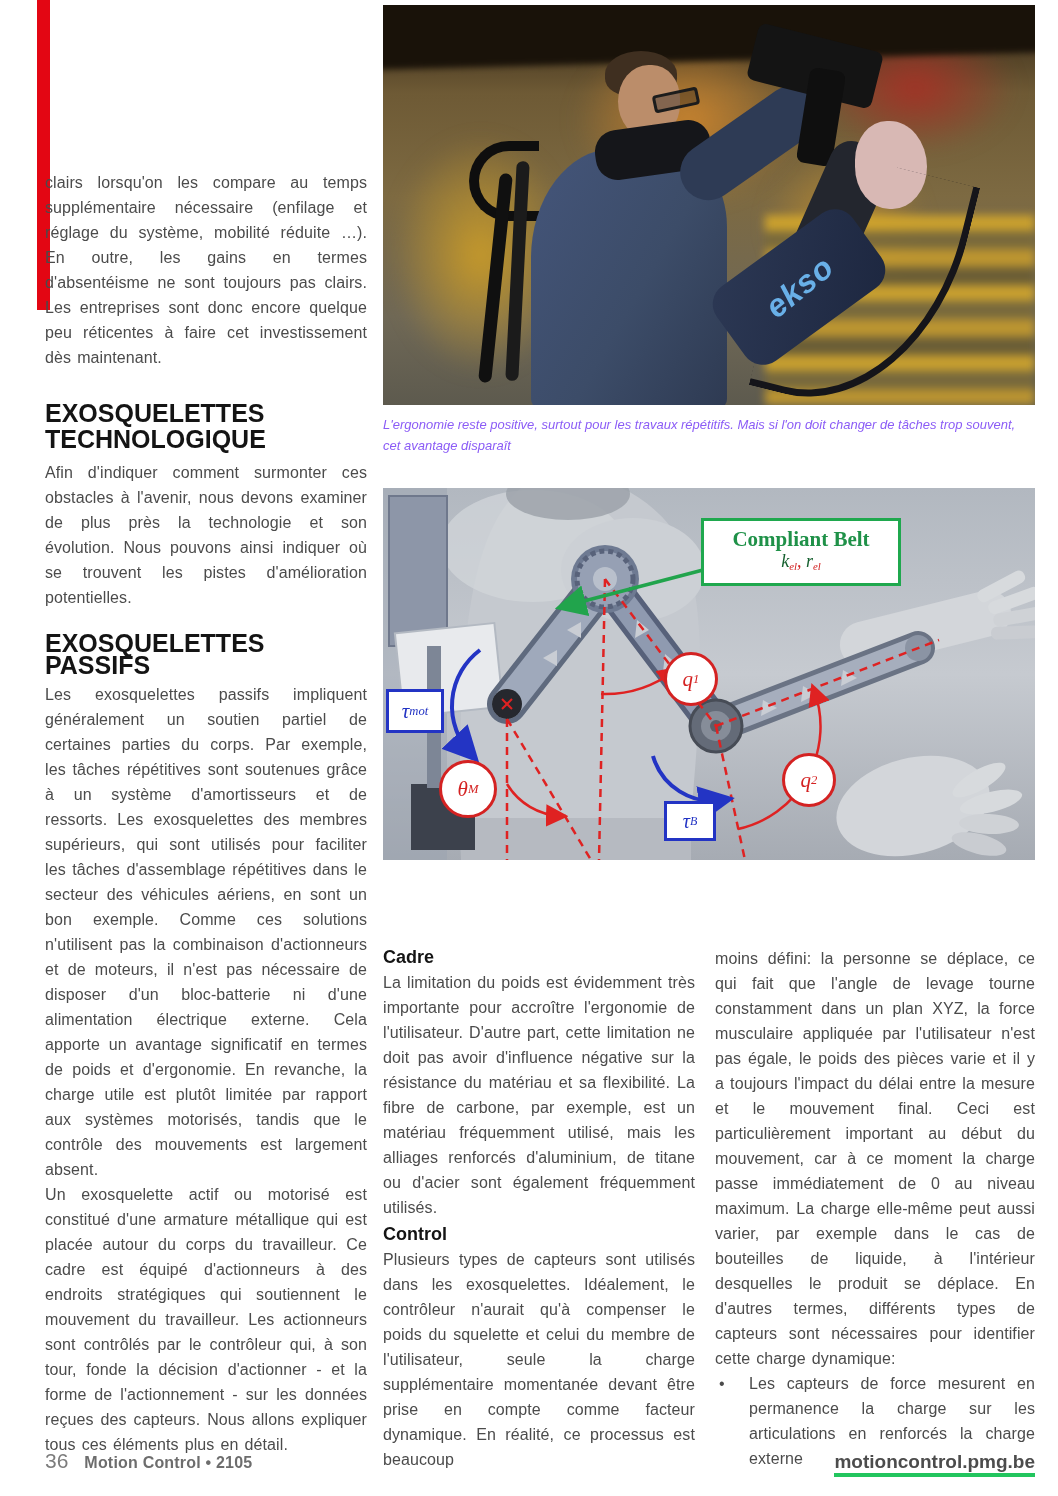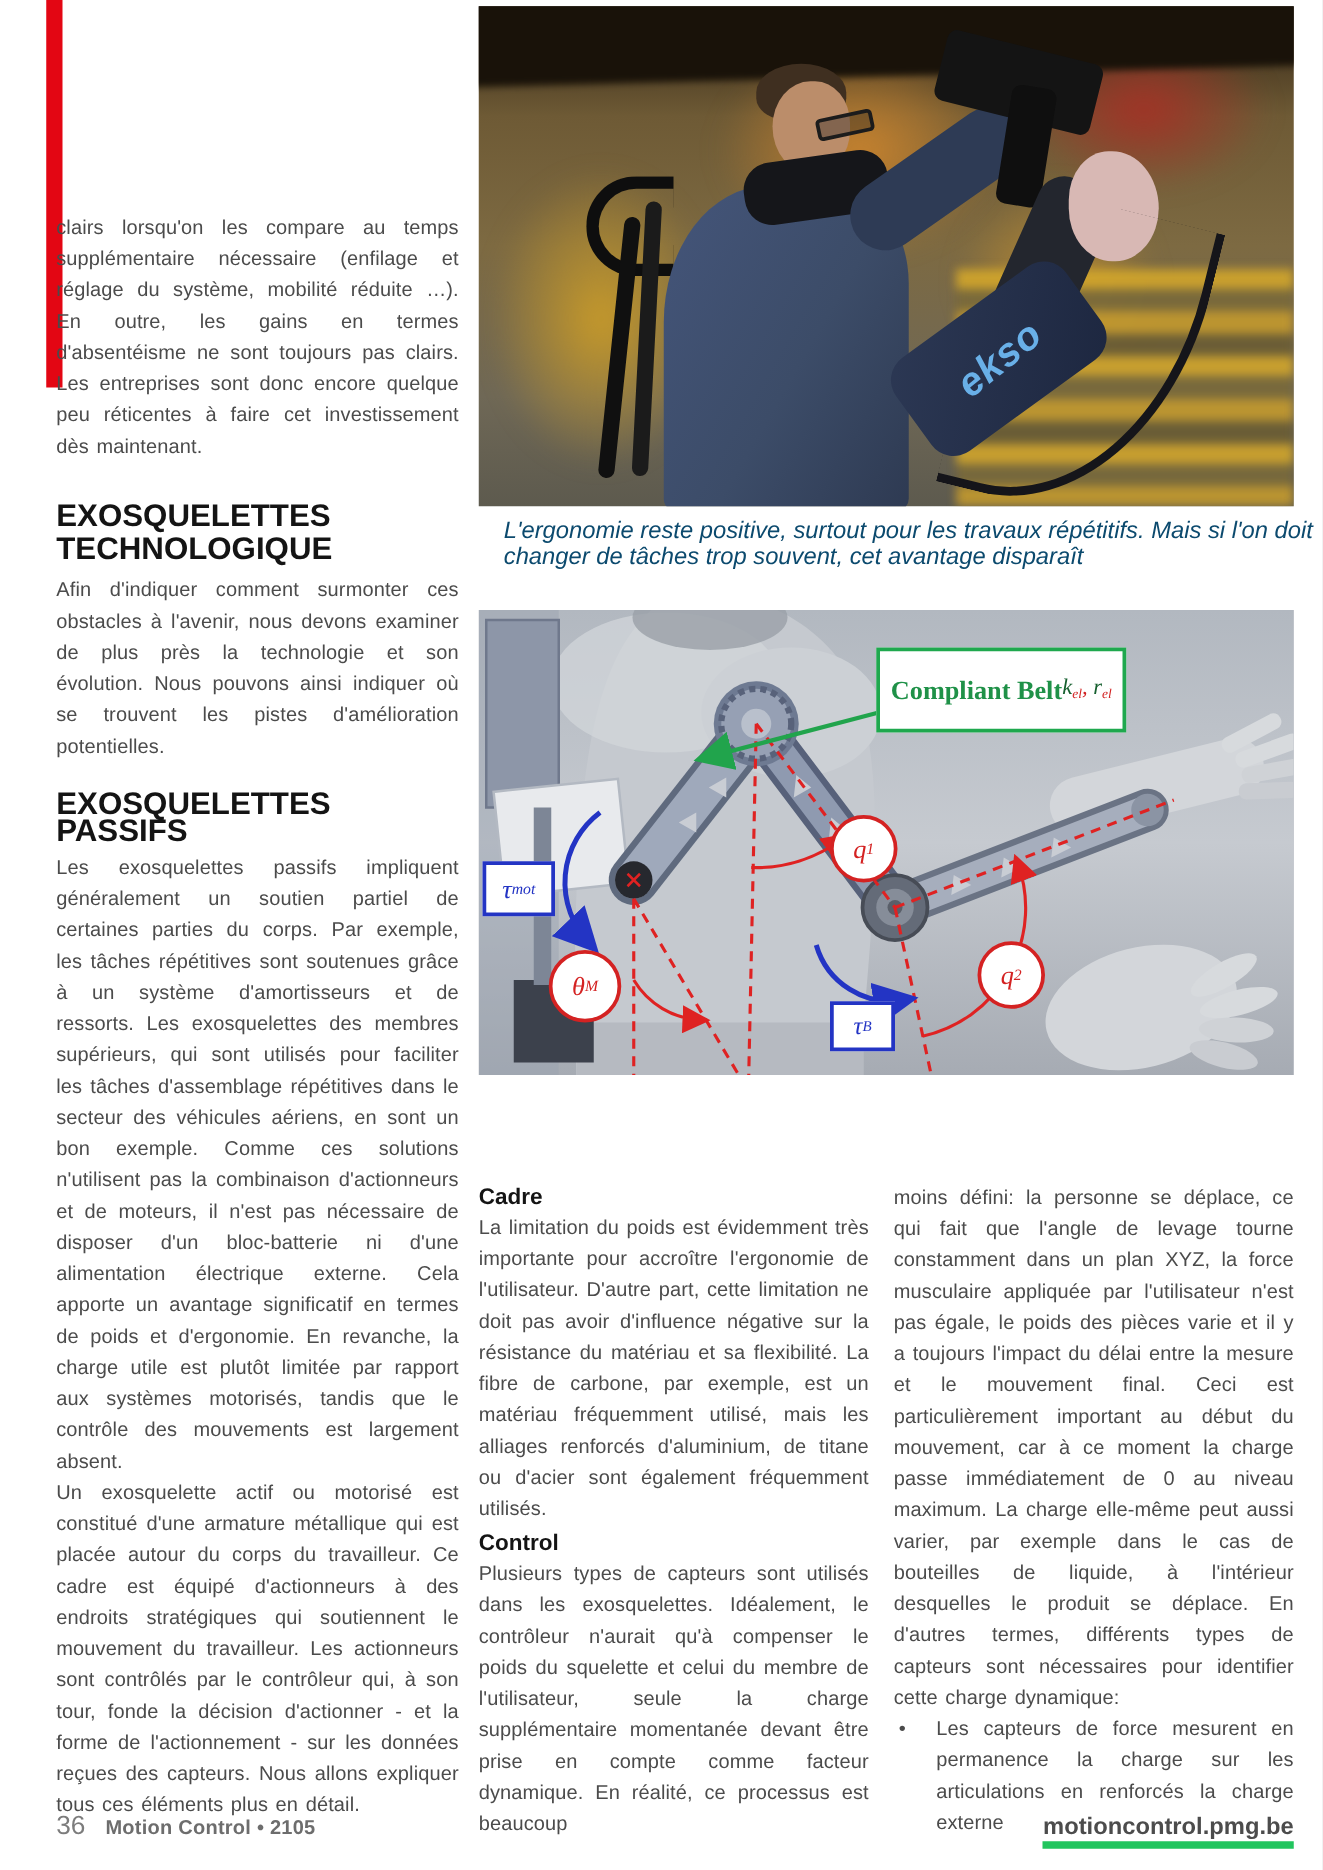--- a/index.html
+++ b/index.html
@@ -7,32 +7,32 @@
         font-family:"Liberation Sans",sans-serif;}
   
   .red-bar{position:absolute;left:37px;top:0;width:13px;height:310px;background:#e30613;}
   
   .left-col{position:absolute;left:45px;top:170px;width:322px;}
   .body-text{font-size:16px;line-height:25px;color:#4b4b4b;text-align:justify;
              word-spacing:1.5px;letter-spacing:.1px;margin:0;}
   .h-big{font-size:25px;line-height:26px;font-weight:bold;color:#141414;margin:30px 0 8px 0;letter-spacing:0;}
   .h-sub{font-size:25px;line-height:22px;font-weight:bold;color:#141414;margin:22px 0 6px 0;}
   .h-small{font-size:18px;line-height:22px;font-weight:bold;color:#141414;margin:0 0 2px 0;}
-  .caption{position:absolute;left:403px;width:652px;font-size:19px;line-height:21px;
-           font-style:italic;color:#0c4a6e;margin:0;}
+  .caption{position:absolute;left:383px;width:652px;font-size:13px;line-height:21px;
+           font-style:italic;color:#8b5cf6;margin:0;}
   .mid-col{position:absolute;left:383px;top:946px;width:312px;}
   .right-col{position:absolute;left:715px;top:946px;width:320px;}
   .bullet-row{display:flex;margin-top:0;}
   .bullet-dot{width:30px;flex:0 0 30px;font-size:16px;line-height:25px;color:#4b4b4b;padding-left:4px;}
   
   .footer{position:absolute;left:45px;top:1449px;width:990px;display:flex;align-items:baseline;}
   .page-no{font-size:21px;color:#7c7c7c;}
   .mag-name{font-size:16px;font-weight:bold;color:#6d6d6d;margin-left:16px;letter-spacing:.2px;}
   .site-link{margin-left:auto;font-size:19px;font-weight:bold;color:#4c4c4c;text-decoration:none;
-             border-bottom:6px solid #22c55e;cursor:pointer;}
+             border-bottom:4px solid #22c55e;cursor:pointer;}
   
   .photo{position:absolute;left:383px;top:5px;width:652px;height:400px;overflow:hidden;
          background:linear-gradient(180deg,#2b2117 0%,#4a3a22 9%,#6e5a35 22%,#7d6a42 48%,#6f6856 78%,#5d5a4e 100%);}
   .photo .blob{position:absolute;filter:blur(10px);border-radius:50%;}
   .blob-red{right:20px;top:18px;width:200px;height:130px;background:radial-gradient(closest-side,#a33226,rgba(163,50,38,0));}
   .blob-orange{left:190px;top:30px;width:230px;height:170px;background:radial-gradient(closest-side,#c8832e,rgba(200,131,46,0));}
   .blob-yellow{left:8px;top:130px;width:180px;height:240px;background:radial-gradient(closest-side,#c79a2a,rgba(199,154,42,0));}
   .blob-amber{right:110px;top:140px;width:160px;height:160px;background:radial-gradient(closest-side,#b98a30,rgba(185,138,48,0));}
   .rail{position:absolute;right:0;bottom:0;width:270px;height:190px;filter:blur(4px);opacity:.9;
         background:repeating-linear-gradient(180deg,#d2a62c 0 16px,#7a6a3a 16px 34px,#c49a2e 34px 52px,#6b5d33 52px 70px);}
@@ -59,21 +59,21 @@
   .w-glove{position:absolute;left:352px;top:88px;width:72px;height:88px;background:#d8b8b4;border-radius:46% 54% 50% 50%;}
   .w-tool{position:absolute;left:248px;top:4px;width:128px;height:58px;background:#141414;border-radius:8px;transform:rotate(14deg);}
   .w-tool2{position:absolute;left:300px;top:36px;width:36px;height:96px;background:#0f0f0f;border-radius:8px;transform:rotate(9deg);}
   .w-cable{position:absolute;right:-10px;top:130px;width:170px;height:240px;border:7px solid #15151a;border-left:none;border-top:none;
            border-radius:0 0 80% 0;transform:rotate(14deg);}
   
   .diagram{position:absolute;left:383px;top:488px;width:652px;height:372px;overflow:hidden;background:#b6bbc2;}
   .diagram svg{position:absolute;left:0;top:0;}
   .dlabel{position:absolute;background:#ffffff;display:flex;align-items:center;justify-content:center;
           font-family:"Liberation Serif",serif;font-style:italic;}
-  .lbl-belt{left:318px;top:30px;width:194px;height:62px;border:3px solid #1fa84e;flex-direction:row;font-style:normal;}
+  .lbl-belt{left:318px;top:30px;width:194px;height:62px;border:3px solid #1fa84e;flex-direction:column;font-style:normal;}
   .belt-title{color:#1f9148;font-size:21px;font-weight:bold;line-height:24px;}
   .belt-params{font-size:18px;line-height:20px;font-style:italic;color:#d22222;}
   .belt-base{color:#16602f;}
   .lbl-taumot{left:3px;top:201px;width:52px;height:38px;border:3px solid #2334c4;color:#2334c4;font-size:21px;}
   .lbl-taub{left:281px;top:313px;width:46px;height:34px;border:3px solid #2334c4;color:#2334c4;font-size:20px;}
   .lbl-circle{border:3px solid #d42222;border-radius:50%;color:#d42222;font-size:21px;}
   .lbl-theta{left:56px;top:272px;width:52px;height:52px;}
   .lbl-q1{left:281px;top:164px;width:48px;height:48px;}
   .lbl-q2{left:399px;top:265px;width:48px;height:48px;}
   .sub{font-size:.6em;vertical-align:-.3em;font-style:italic;}

